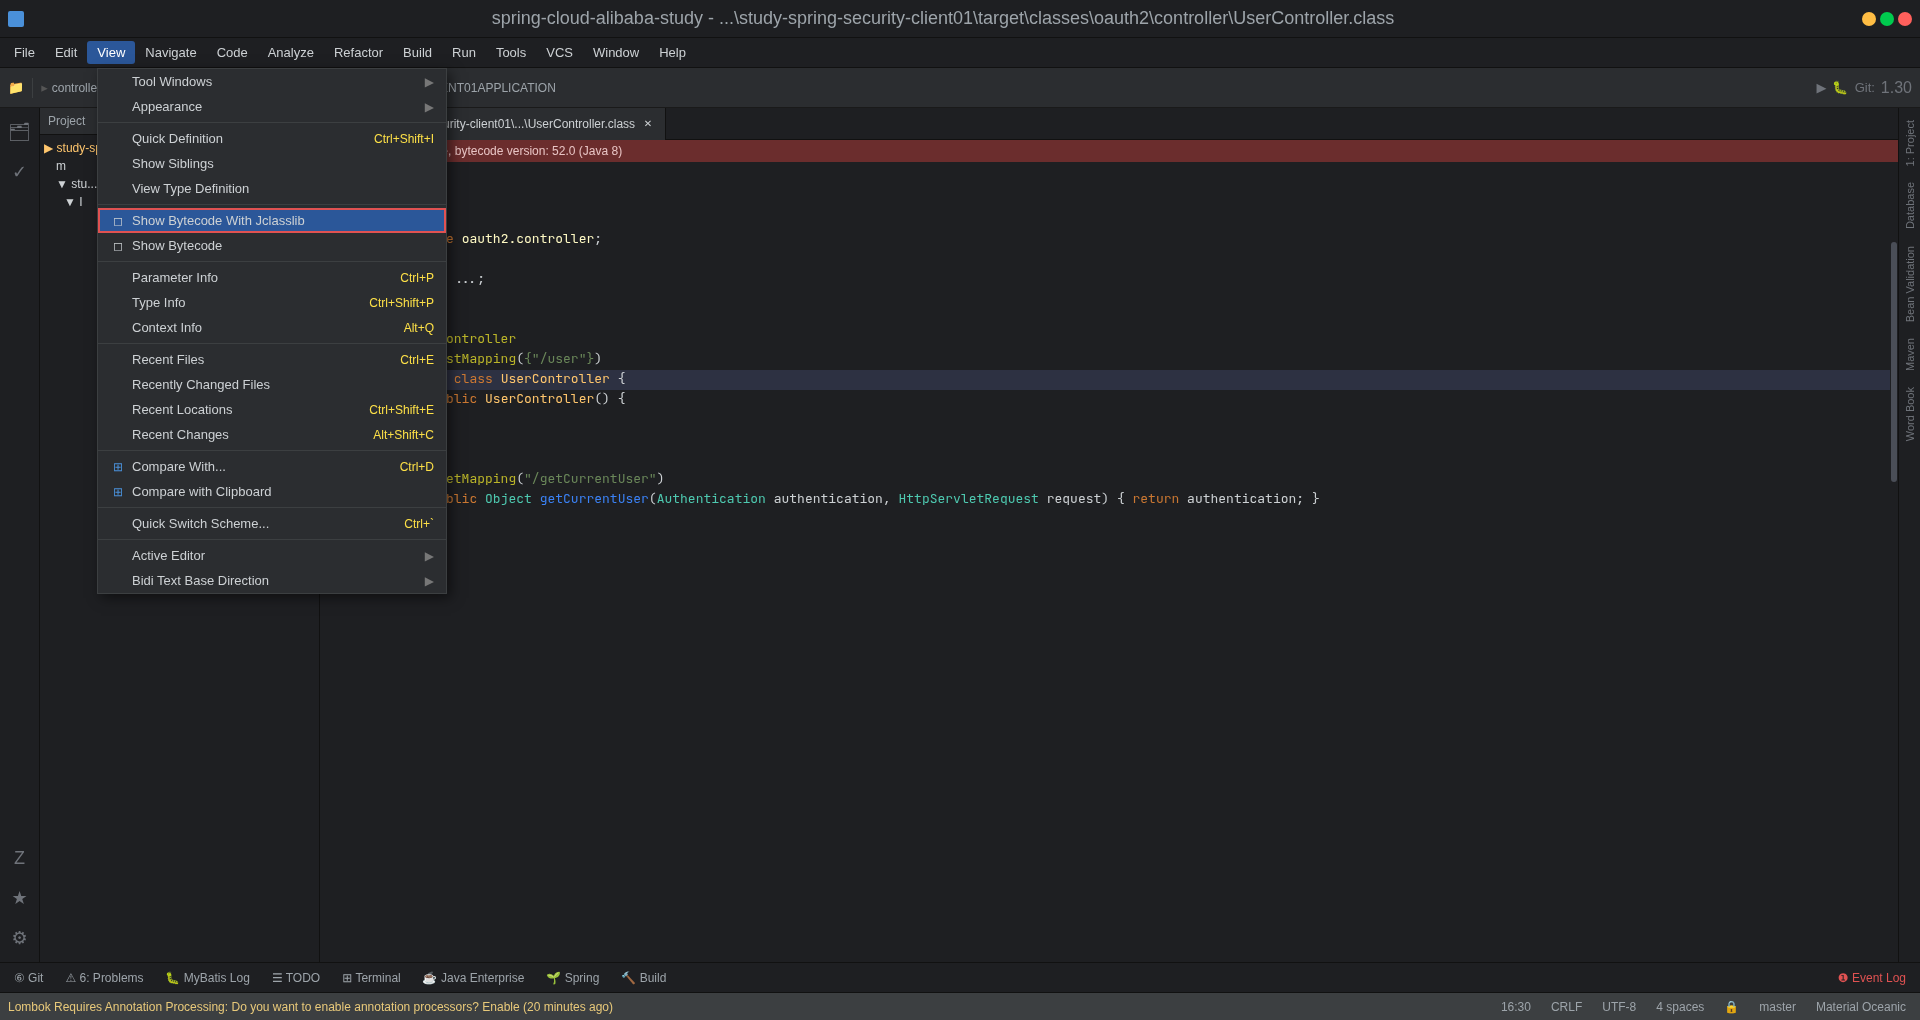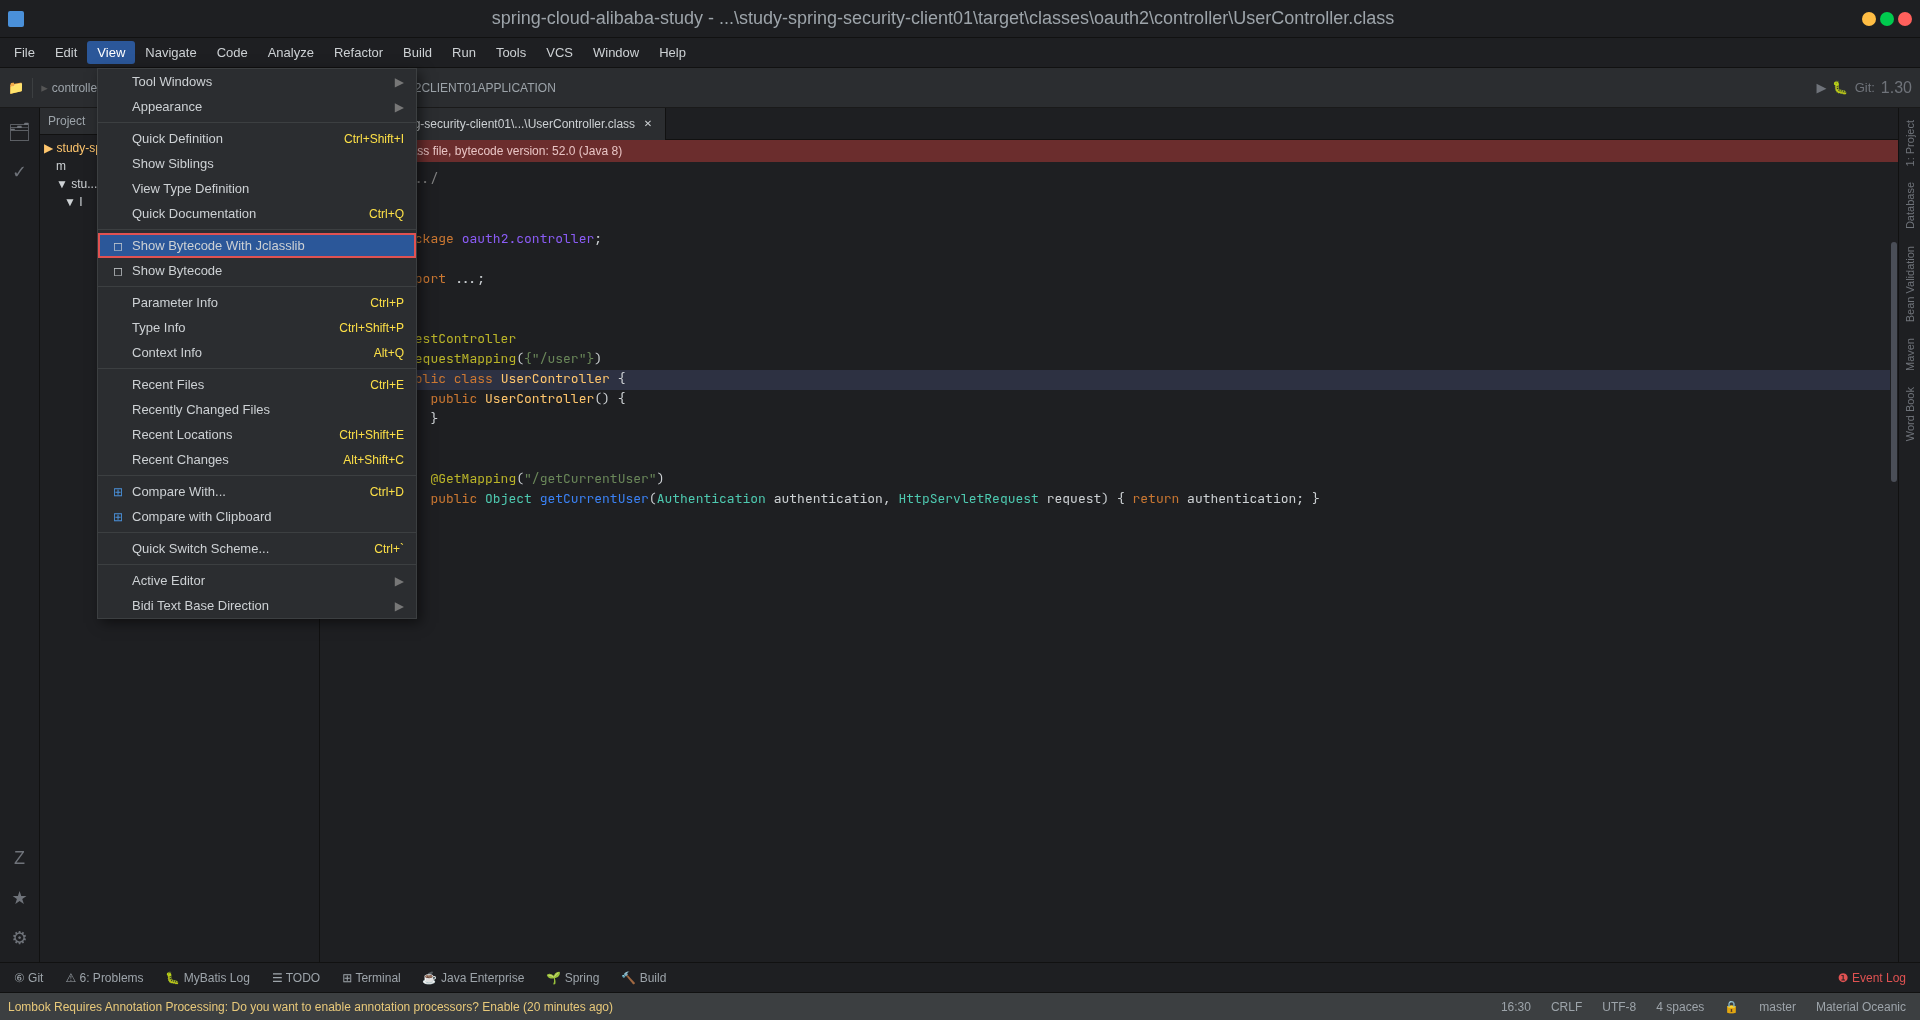--- a/index.html
+++ b/index.html
@@ -236,21 +236,21 @@
       position: fixed;
       top: 68px;
       left: 97px;
       z-index: 1000;
     }
 
     
     #menu-view {
       position: absolute;
       top: 0; left: 0;
-      width: 320px;
+      width: 350px;
       background: #2b2d30;
       border: 1px solid #3c3f41;
       box-shadow: 4px 4px 12px rgba(0,0,0,0.5);
     }
 
     .menu-dropdown-item {
       display: flex;
       align-items: center;
       padding: 5px 12px;
       cursor: pointer;
@@ -449,21 +449,21 @@
       <div class="code-line">
         <span class="line-num"></span>
         <span class="line-content"></span>
       </div>
       <div class="code-line">
         <span class="line-num">5</span>
         <span class="line-content"></span>
       </div>
       <div class="code-line">
         <span class="line-num">6</span>
-        <span class="line-content">    <span class="kw">package</span> <span style="color:#8b5cf6">oauth2.controller</span>;</span>
+        <span class="line-content">    <span class="kw">package</span> <span style="color:#fef9c3">oauth2.controller</span>;</span>
       </div>
       <div class="code-line">
         <span class="line-num">7</span>
         <span class="line-content"></span>
       </div>
       <div class="code-line">
         <span class="line-num">8</span>
         <span class="line-content">    <span class="kw">import</span> <span style="color:#cdd1d4">...</span>;</span>
       </div>
       <div class="code-line">
@@ -581,25 +581,20 @@
       <span class="shortcut">Ctrl+Shift+I</span>
     </div>
     <div class="menu-dropdown-item">
       <span class="item-icon"></span>
       <span class="item-label">Show Siblings</span>
     </div>
     <div class="menu-dropdown-item">
       <span class="item-icon"></span>
       <span class="item-label">View Type Definition</span>
     </div>
-    <div class="menu-dropdown-item">
-      <span class="item-icon"></span>
-      <span class="item-label">Quick Documentation</span>
-      <span class="shortcut">Ctrl+Q</span>
-    </div>
     <div class="menu-separator"></div>
     <div class="menu-dropdown-item highlighted">
       <span class="item-icon">◻</span>
       <span class="item-label">Show Bytecode With Jclasslib</span>
     </div>
     <div class="menu-dropdown-item">
       <span class="item-icon">◻</span>
       <span class="item-label">Show Bytecode</span>
     </div>
     <div class="menu-separator"></div>

